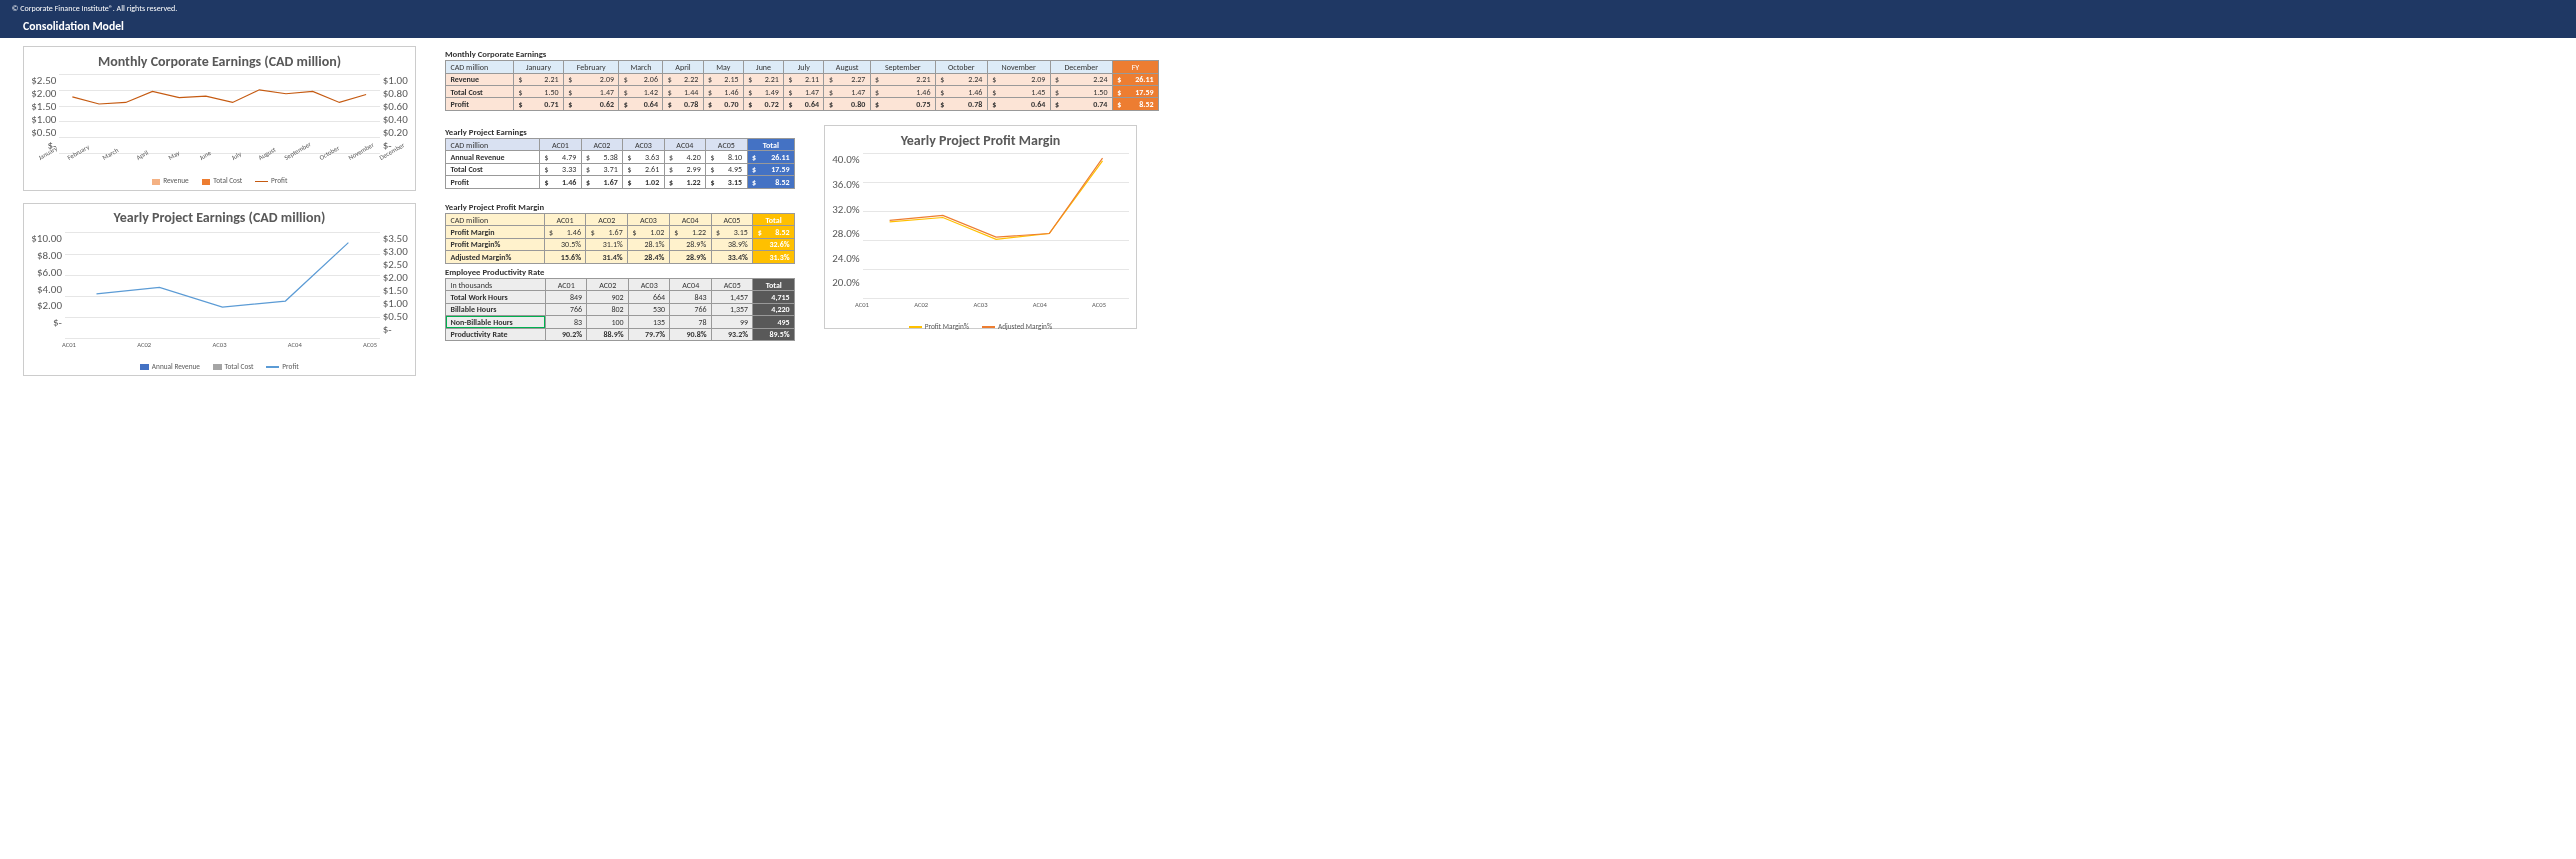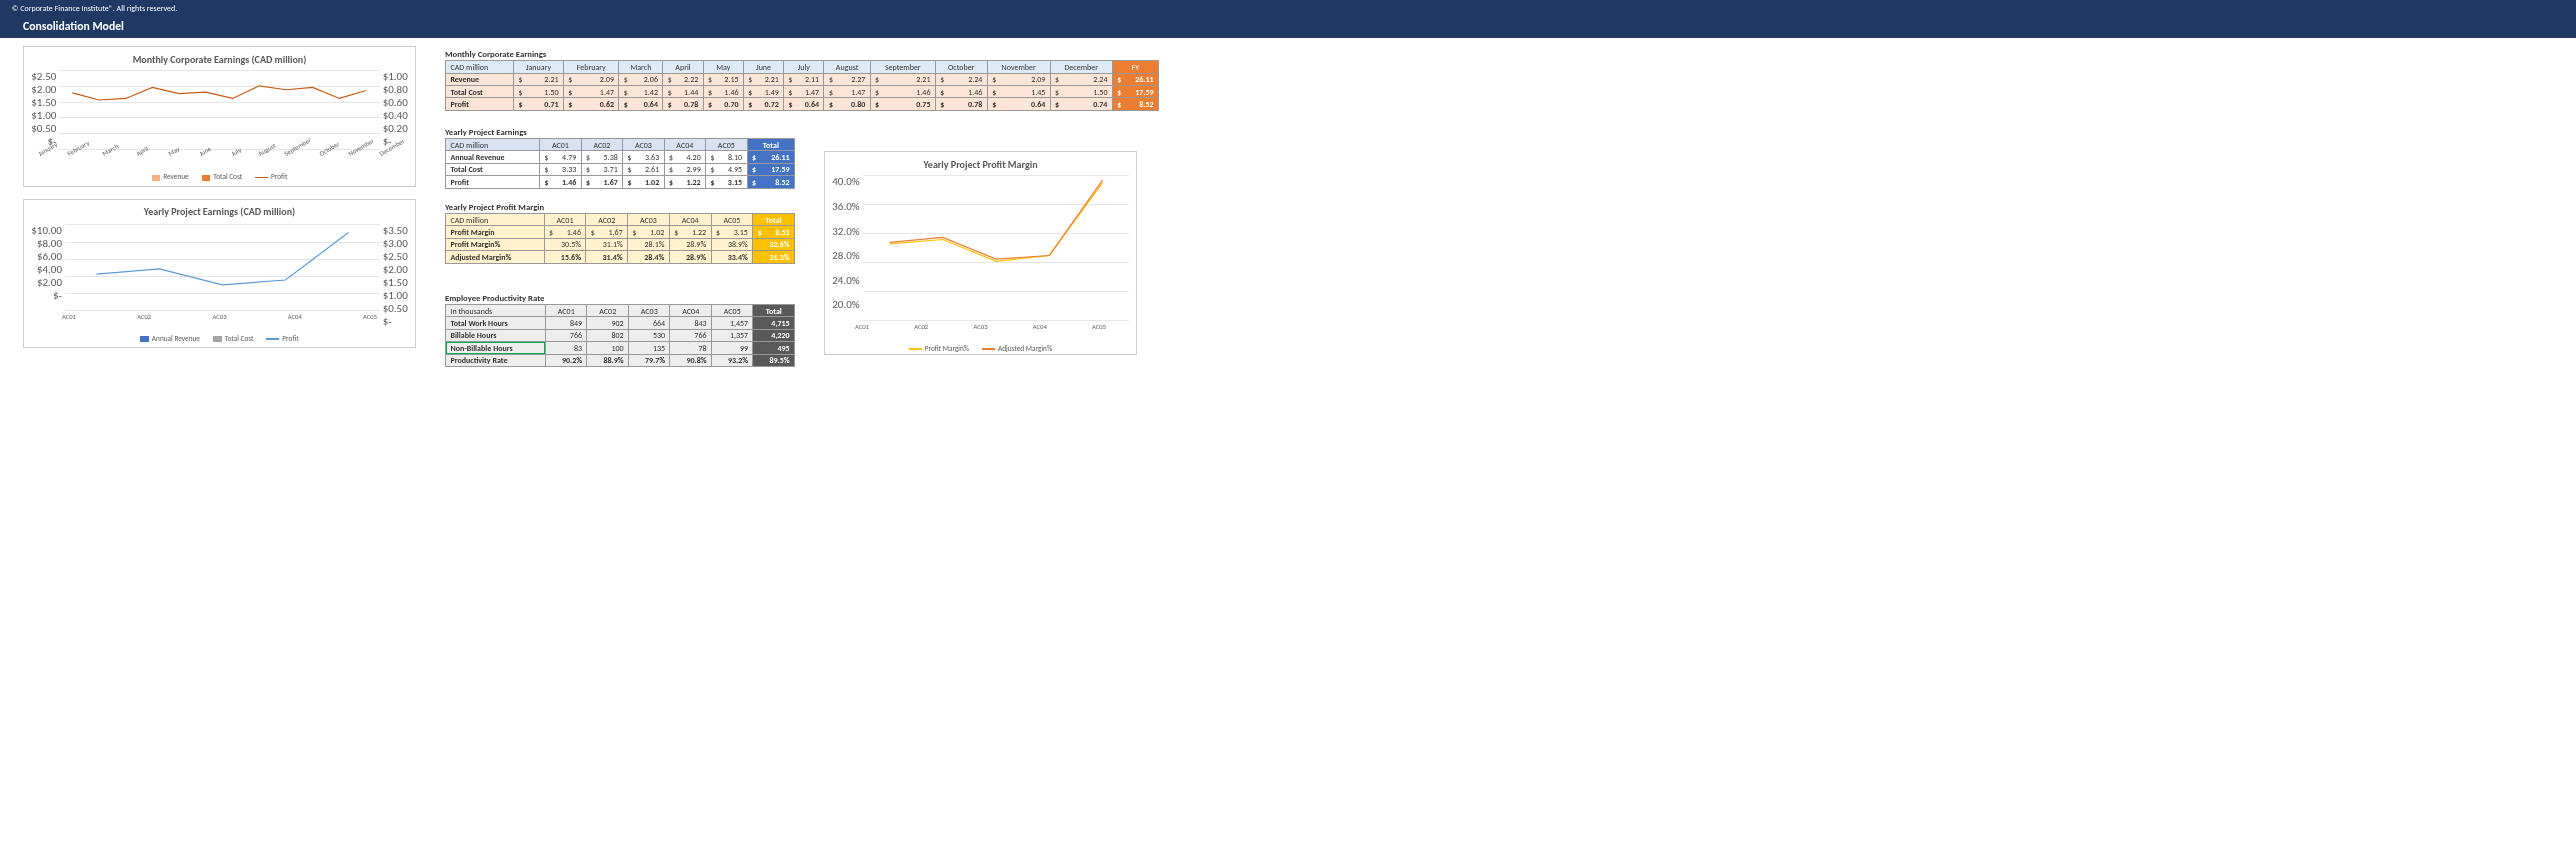--- a/index.html
+++ b/index.html
@@ -42,21 +42,21 @@
   .chart-box {
     border: 0.7px solid #ccc;
     background: #fff;
     padding: 5.8px 7.3px 4.4px 7.3px;
     margin-bottom: 11.7px;
   }
   .chart-title {
     text-align: center;
     font-weight: bold;
     color: #595959;
-    font-size: 10px;
+    font-size: 14px;
     margin-bottom: 4.4px;
   }
   .chart-body { display: flex; }
   .axis-left, .axis-right {
     display: flex;
     flex-direction: column;
     justify-content: space-between;
     font-size: 11px;
     color: #595959;
     padding-bottom: 10.2px;
@@ -225,21 +225,21 @@
         </div>
       <div class="legend">
         <span><span class="swatch" style="background:#f4b183"></span><span>Revenue</span></span>
         <span><span class="swatch" style="background:#ed7d31"></span><span>Total Cost</span></span>
         <span><span class="swatch-line" style="background:#c55a11"></span><span>Profit</span></span>
       </div>
     </div>
 
     <div class="chart-box">
       <div class="chart-title">Yearly Project Earnings (CAD million)</div>
-      <div class="chart-body" style="height:87px;margin-top:6px;">
+      <div class="chart-body" style="height:107px;margin-top:6px;">
         <div class="axis-left" id="c1-yl">
             <div>$10.00</div>
             <div>$8.00</div>
             <div>$6.00</div>
             <div>$4.00</div>
             <div>$2.00</div>
             <div>$-</div>
           </div>
         <div class="plot" id="c1-plot">
           <div class="gridlines" id="c1-grid">
@@ -455,21 +455,21 @@
                 <td class="num">15.6%</td>
                 <td class="num">31.4%</td>
                 <td class="num">28.4%</td>
                 <td class="num">28.9%</td>
                 <td class="num">33.4%</td>
                 <td class="num total-col">31.3%</td>
               </tr>
             </tbody>
           </table>
 
-        <div class="section-title" style="margin-top:29px">Employee Productivity Rate</div>
+        <div class="section-title" style="margin-top:3px">Employee Productivity Rate</div>
         <table class="data prod" id="tbl-prod">
             <tbody>
               <tr>
                 <th style="text-align:left">In thousands</th>
                 <th>AC01</th>
                 <th>AC02</th>
                 <th>AC03</th>
                 <th>AC04</th>
                 <th>AC05</th>
                 <th class="total-col">Total</th>

